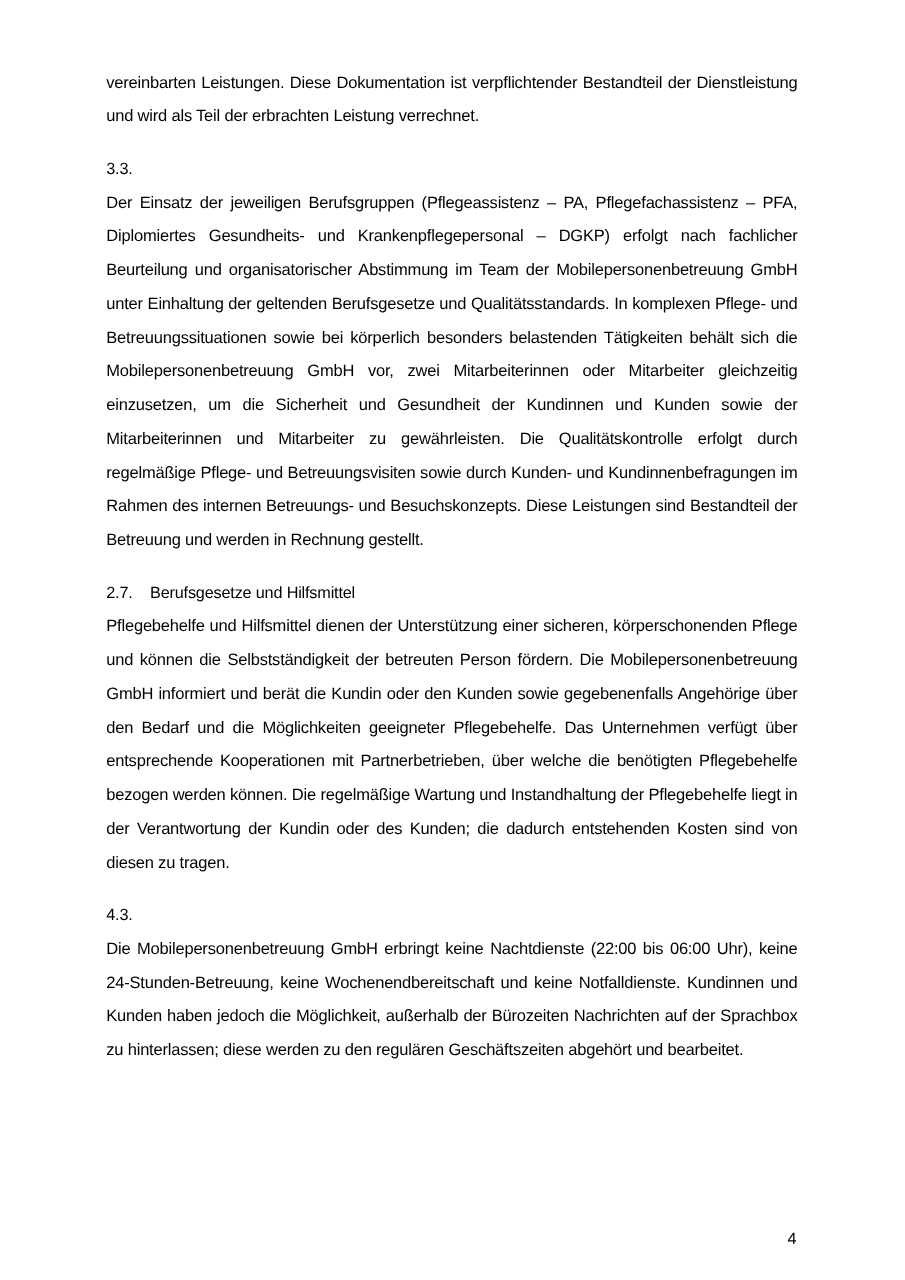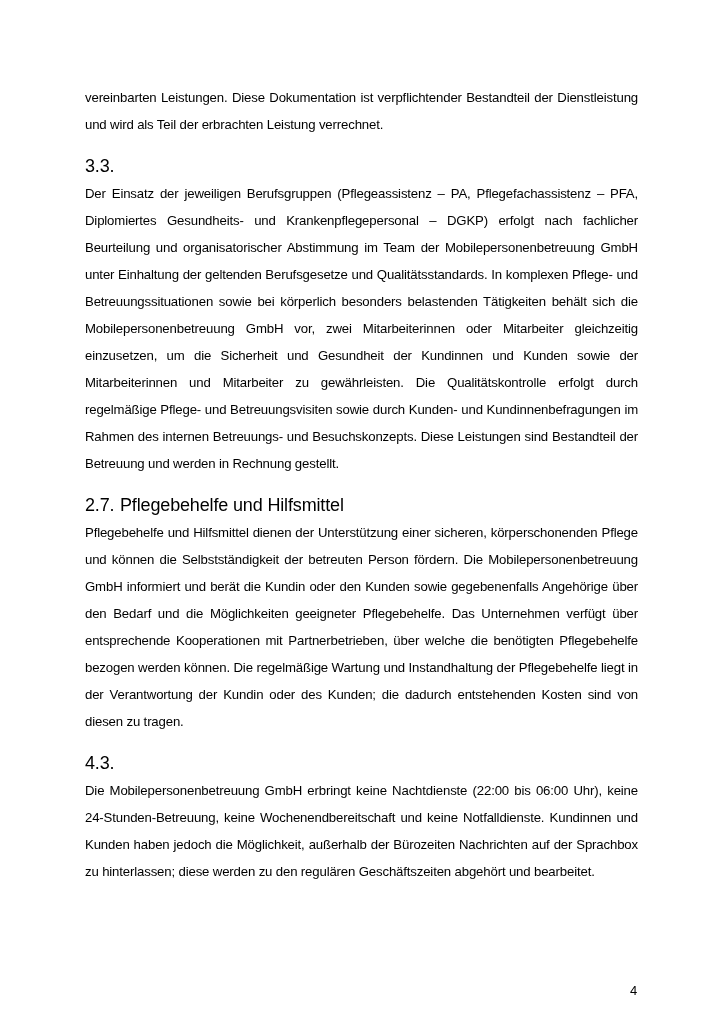--- a/index.html
+++ b/index.html
@@ -11,35 +11,35 @@
       width: 724px;
       height: 1024px;
       position: relative;
       overflow: hidden;
       font-family: "Liberation Sans", sans-serif;
       color: #000000;
     }
     .page {
       position: absolute;
       left: 85px;
-      top: 84px;
+      top: 52px;
       width: 553px;
     }
     .para {
       font-size: 13.2px;
       line-height: 27px;
       text-align: justify;
       margin: 0;
       letter-spacing: -0.15px;
     }
     .para.last-left {
       text-align-last: left;
     }
     .heading {
-      font-size: 18px;
+      font-size: 13px;
       line-height: 27px;
       margin: 0;
       display: flex;
       letter-spacing: -0.15px;
     }
     .heading .num {
       width: 35px;
       flex: none;
     }
     .gap-before-heading { margin-top: 15px; }
@@ -59,21 +59,21 @@
 
   <p class="para last-left">vereinbarten Leistungen. Diese Dokumentation ist verpflichtender Bestandteil der Dienstleistung und wird als Teil der erbrachten Leistung verrechnet.</p>
 
   <div class="heading gap-before-heading">
     <span class="num">3.3.</span>
   </div>
   <p class="para last-left gap-after-heading">Der Einsatz der jeweiligen Berufsgruppen (Pflegeassistenz – PA, Pflegefachassistenz – PFA, Diplomiertes Gesundheits- und Krankenpflegepersonal – DGKP) erfolgt nach fachlicher Beurteilung und organisatorischer Abstimmung im Team der Mobilepersonenbetreuung GmbH unter Einhaltung der geltenden Berufsgesetze und Qualitätsstandards. In komplexen Pflege- und Betreuungssituationen sowie bei körperlich besonders belastenden Tätigkeiten behält sich die Mobilepersonenbetreuung GmbH vor, zwei Mitarbeiterinnen oder Mitarbeiter gleichzeitig einzusetzen, um die Sicherheit und Gesundheit der Kundinnen und Kunden sowie der Mitarbeiterinnen und Mitarbeiter zu gewährleisten. Die Qualitätskontrolle erfolgt durch regelmäßige Pflege- und Betreuungsvisiten sowie durch Kunden- und Kundinnenbefragungen im Rahmen des internen Betreuungs- und Besuchskonzepts. Diese Leistungen sind Bestandteil der Betreuung und werden in Rechnung gestellt.</p>
 
   <div class="heading gap-before-heading">
     <span class="num">2.7.</span>
-    <span>Pflegebehelfe und Hilfsmittel</span>
+    <span>Berufsgesetze und Hilfsmittel</span>
   </div>
   <p class="para last-left gap-after-heading">Pflegebehelfe und Hilfsmittel dienen der Unterstützung einer sicheren, körperschonenden Pflege und können die Selbstständigkeit der betreuten Person fördern. Die Mobilepersonenbetreuung GmbH informiert und berät die Kundin oder den Kunden sowie gegebenenfalls Angehörige über den Bedarf und die Möglichkeiten geeigneter Pflegebehelfe. Das Unternehmen verfügt über entsprechende Kooperationen mit Partnerbetrieben, über welche die benötigten Pflegebehelfe bezogen werden können. Die regelmäßige Wartung und Instandhaltung der Pflegebehelfe liegt in der Verantwortung der Kundin oder des Kunden; die dadurch entstehenden Kosten sind von diesen zu tragen.</p>
 
   <div class="heading gap-before-heading">
     <span class="num">4.3.</span>
   </div>
   <p class="para last-left gap-after-heading">Die Mobilepersonenbetreuung GmbH erbringt keine Nachtdienste (22:00 bis 06:00 Uhr), keine 24-Stunden-Betreuung, keine Wochenendbereitschaft und keine Notfalldienste. Kundinnen und Kunden haben jedoch die Möglichkeit, außerhalb der Bürozeiten Nachrichten auf der Sprachbox zu hinterlassen; diese werden zu den regulären Geschäftszeiten abgehört und bearbeitet.</p>
 
 </div>
 

